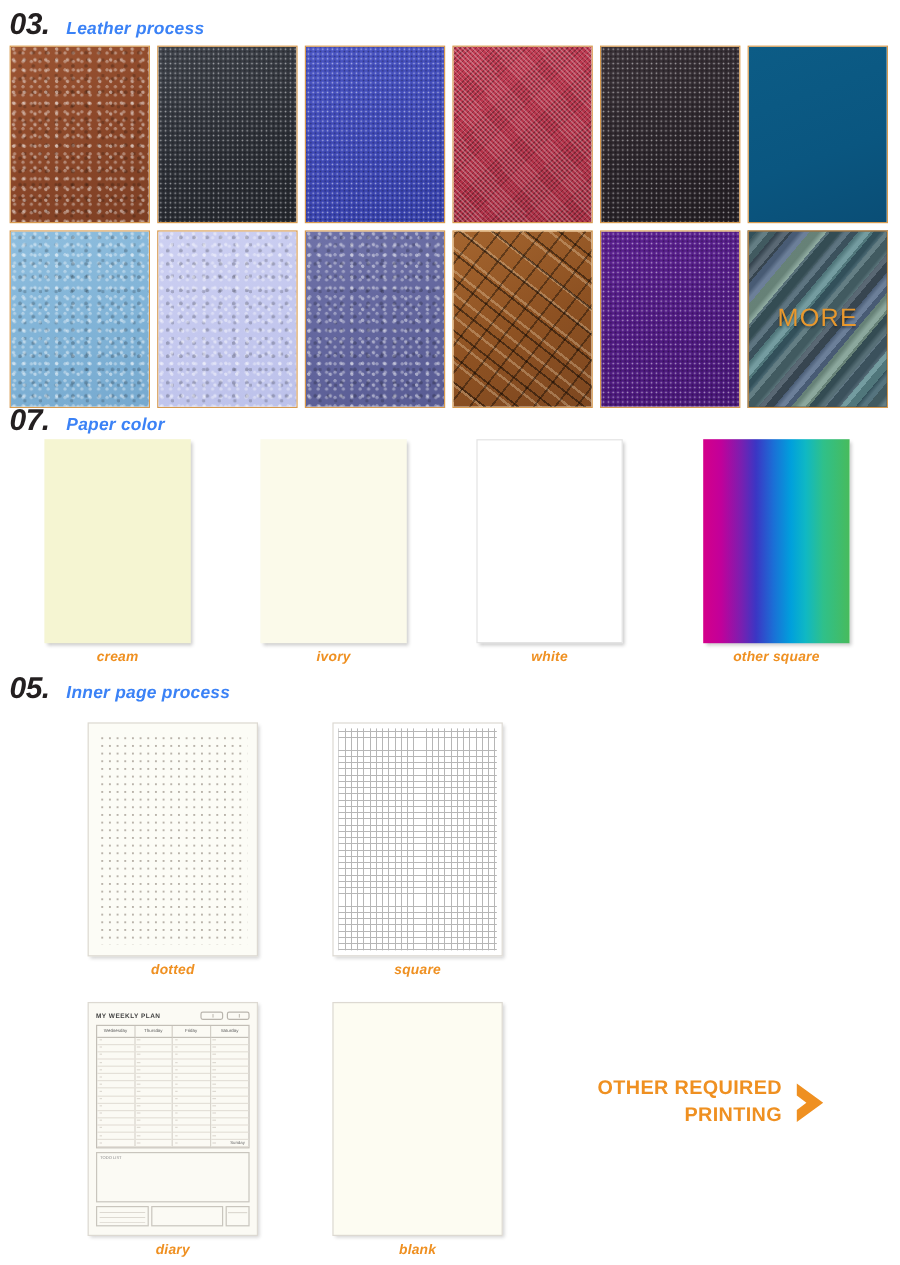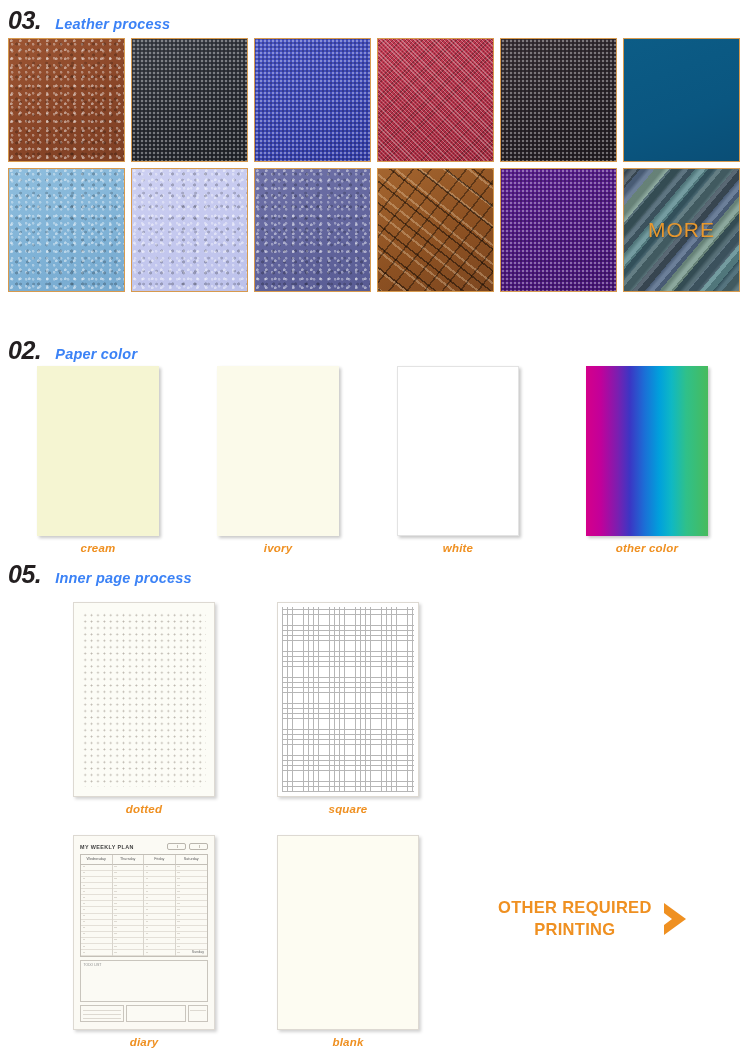--- a/index.html
+++ b/index.html
@@ -22,21 +22,21 @@
     font-size: 14.5px; font-weight: 700; font-style: italic;
     color:#3b82f6; margin-left:14px; letter-spacing:0.2px;
   }
 
   
   .leather-grid {
     display:grid; grid-template-columns: repeat(6, 117px);
     gap: 6px; padding: 0 8px; margin-top: 6px;
   }
   .leather-cell {
-    width:117px; height:124px; border:1px solid #d79a4e;
+    width:117px; height:148px; border:1px solid #d79a4e;
     position:relative; overflow:hidden;
   }
   .tex { position:absolute; inset:0; }
 
   
   .weave::after{
     content:""; position:absolute; inset:-20%;
     background:
       repeating-linear-gradient(45deg, rgba(255,255,255,.30) 0 1px, rgba(0,0,0,0) 1px 3px),
       repeating-linear-gradient(-45deg, rgba(0,0,0,.28) 0 1px, rgba(0,0,0,0) 1px 3px);
@@ -161,21 +161,21 @@
   .d-notes-lbl{ position:absolute; left:2.5px; top:2px; font-size:3.4px; color:#8a8a8a; }
   .d-foot { margin-top:3px; display:flex; gap:2px; height:22px; }
   .d-f1 { flex:0 0 34%; border:0.6px solid #c9c5bd; position:relative; }
   .d-f1-lines{ position:absolute; inset:2.5px 2px; background-image: repeating-linear-gradient(0deg,#ddd9d1 0 0.6px, rgba(0,0,0,0) 0.6px 4.2px); }
   .d-f2 { flex:1; border:0.6px solid #c9c5bd; }
   .d-f3 { flex:0 0 16%; border:0.6px solid #c9c5bd; position:relative; }
   .d-f3::after{ content:""; position:absolute; left:1.5px; right:1.5px; top:4px; height:0.6px; background:#ddd9d1; }
 
   
   .orp { position:absolute; display:flex; align-items:center; gap:10px; }
-  .orp-text { text-align:center; color:#ef9021; font-weight:800; font-size:16.5px; line-height:1.32; letter-spacing:0.3px; }
+  .orp-text { text-align:right; color:#ef9021; font-weight:800; font-size:16.5px; line-height:1.32; letter-spacing:0.3px; }
   .orp-arrow { width:26px; height:34px; flex:0 0 auto; }
 </style>
 </head>
 <body>
 
 <div class="page">
 
   <div class="sec-head" style="position:absolute;left:0;top:8px;">
     <span class="sec-num">03.</span>
     <span class="sec-title">Leather process</span>
@@ -216,40 +216,40 @@
     <div class="leather-cell">
         <span class="tex t-purple weave canvas"></span>
       </div>
     <div class="leather-cell more-cell">
       <span class="more-rolls"></span>
       <span class="more-label">MORE</span>
     </div>
   </div>
 
   <div class="sec-head" style="position:absolute;left:0;top:338px;">
-    <span class="sec-num">02.</span>
+    <span class="sec-num">07.</span>
     <span class="sec-title">Paper color</span>
   </div>
 
   <div class="paper-row" style="position:absolute;left:0;top:352px;width:750px;">
     <div class="paper-item" style="left:37px;">
       <div class="paper-swatch sw-cream"></div>
       <div class="cap">cream</div>
     </div>
     <div class="paper-item" style="left:217px;">
       <div class="paper-swatch sw-ivory"></div>
       <div class="cap">ivory</div>
     </div>
     <div class="paper-item" style="left:397px;">
       <div class="paper-swatch sw-white bordered"></div>
       <div class="cap">white</div>
     </div>
     <div class="paper-item" style="left:586px;">
       <div class="paper-swatch sw-rainbow"></div>
-      <div class="cap">other color</div>
+      <div class="cap">other square</div>
     </div>
   </div>
 
   <div class="sec-head" style="position:absolute;left:0;top:562px;">
     <span class="sec-num">05.</span>
     <span class="sec-title">Inner page process</span>
   </div>
 
   <div class="inner-row" style="position:absolute;left:0;top:592px;width:652px;height:220px;">
     <div class="inner-item" style="left:73px;">

